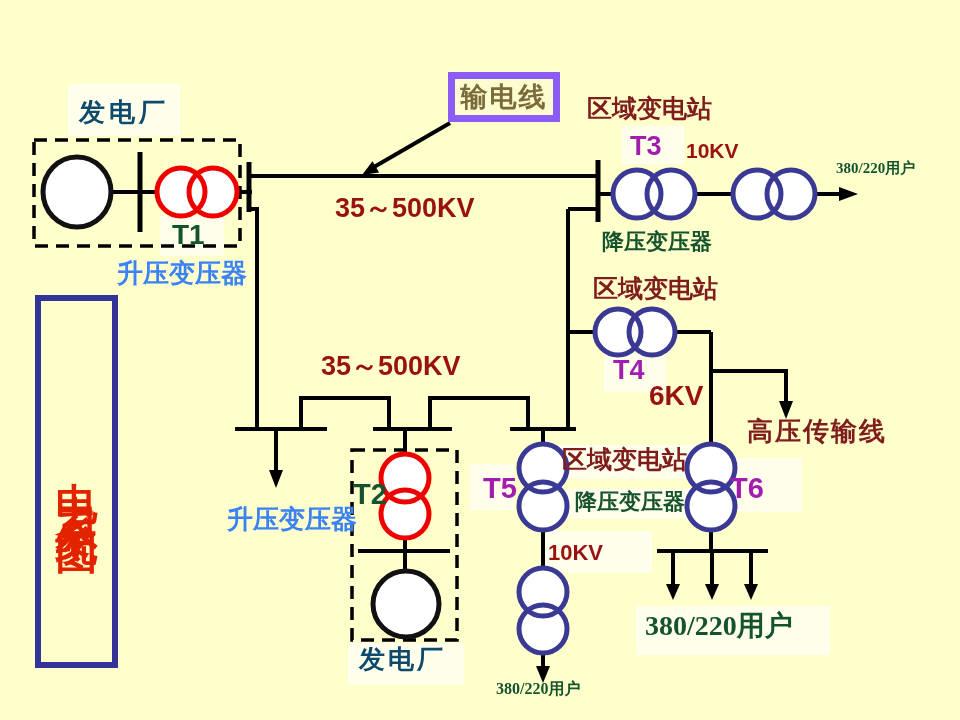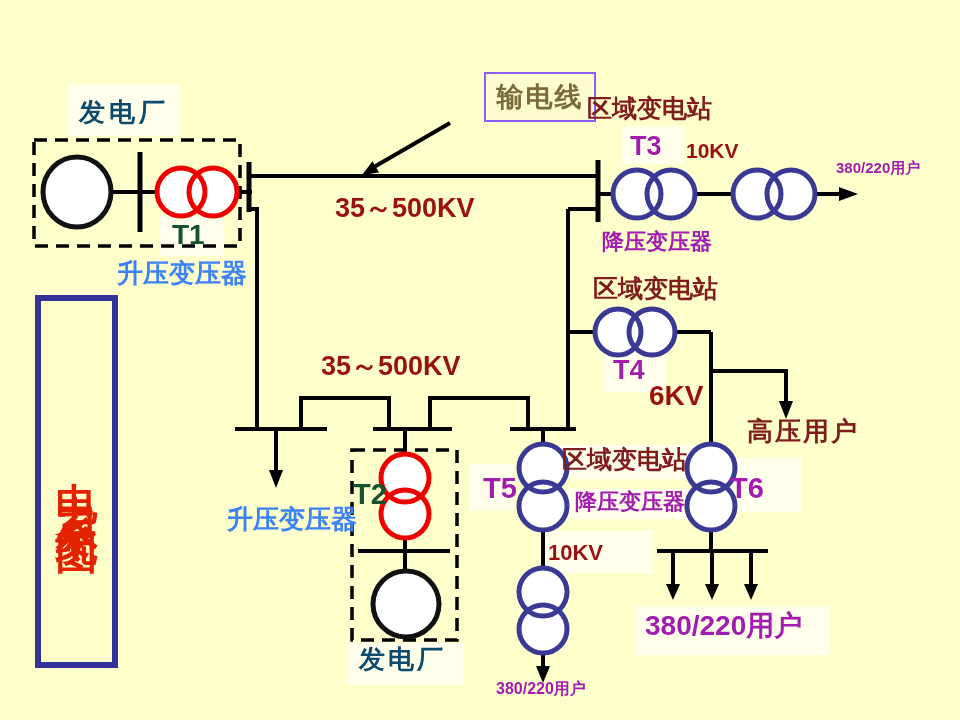--- a/index.html
+++ b/index.html
@@ -8,30 +8,30 @@
     background:#FFFFCC;
     font-family:"Liberation Sans","DejaVu Sans",sans-serif;
     font-weight:bold;
   }
   #slide{position:absolute;left:0;top:0;width:960px;height:720px;}
   #wires{position:absolute;left:0;top:0;z-index:1;}
   .lbl{position:absolute;z-index:3;white-space:nowrap;line-height:1.1;}
   .magenta{color:#0c4a6e;}
   .darkred{color:#991111;}
   .brightred{color:#3b82f6;}
-  .maroon{color:#a21caf;}
+  .maroon{color:#14532d;font-family:Liberation Serif, serif;}
   .blue{color:#7f1d1d;}
   .tcode-red{color:#14532d;}
   .tcode-blue{color:#a21caf;}
   .olive{color:#7B6B3B;}
   #transmission-box{
     position:absolute;left:448px;top:72px;width:112px;height:50px;
-    border:2px solid #8b5cf6;box-sizing:border-box;background:#FDFCCF;
+    border:7px solid #8b5cf6;box-sizing:border-box;background:#FDFCCF;
     display:flex;align-items:center;justify-content:center;z-index:3;
-    font-size:27px;letter-spacing:2px;margin-left:36px;
+    font-size:27px;letter-spacing:2px;
   }
   #title-box{
     position:absolute;left:35px;top:295px;width:83px;height:373px;
     border:6px solid #333399;box-sizing:border-box;background:transparent;
     display:flex;align-items:center;justify-content:center;z-index:3;
   }
   #title-text{
     writing-mode:vertical-rl;text-orientation:upright;
     font-size:42px;color:#E32200;letter-spacing:13px;font-weight:bold;
   }
@@ -180,21 +180,21 @@
 <div class="lbl darkred" style="left:335px;top:194px;font-size:27px;">35～500KV</div>
 <div class="lbl darkred" style="left:321px;top:352px;font-size:27px;">35～500KV</div>
 <div class="lbl blue" style="left:587px;top:95px;font-size:25px;">区域变电站</div>
 <div class="lbl tcode-blue" style="left:630px;top:132px;font-size:27px;">T3</div>
 <div class="lbl darkred" style="left:686px;top:139px;font-size:21px;">10KV</div>
 <div class="lbl maroon" style="left:836px;top:160px;font-size:15px;">380/220用户</div>
 <div class="lbl maroon" style="left:602px;top:230px;font-size:22px;">降压变压器</div>
 <div class="lbl blue" style="left:593px;top:275px;font-size:25px;">区域变电站</div>
 <div class="lbl tcode-blue" style="left:613px;top:356px;font-size:27px;">T4</div>
 <div class="lbl darkred" style="left:649px;top:381px;font-size:28px;">6KV</div>
-<div class="lbl blue" style="left:747px;top:417px;font-size:26px;letter-spacing:2px;">高压用户</div>
+<div class="lbl blue" style="left:747px;top:417px;font-size:26px;letter-spacing:2px;">高压传输线</div>
 <div class="lbl tcode-blue" style="left:483px;top:473px;font-size:29px;">T5</div>
 <div class="lbl blue" style="left:562px;top:446px;font-size:25px;">区域变电站</div>
 <div class="lbl maroon" style="left:575px;top:490px;font-size:22px;">降压变压器</div>
 <div class="lbl tcode-blue" style="left:730px;top:473px;font-size:29px;">T6</div>
 <div class="lbl tcode-red" style="left:353px;top:479px;font-size:29px;">T2</div>
 <div class="lbl brightred" style="left:227px;top:505px;font-size:26px;">升压变压器</div>
 <div class="lbl darkred" style="left:548px;top:541px;font-size:22px;">10KV</div>
 <div class="lbl maroon" style="left:645px;top:611px;font-size:28px;">380/220用户</div>
 <div class="lbl magenta" style="left:359px;top:645px;font-size:26px;letter-spacing:3px;">发电厂</div>
 <div class="lbl maroon" style="left:496px;top:680px;font-size:16px;">380/220用户</div>

